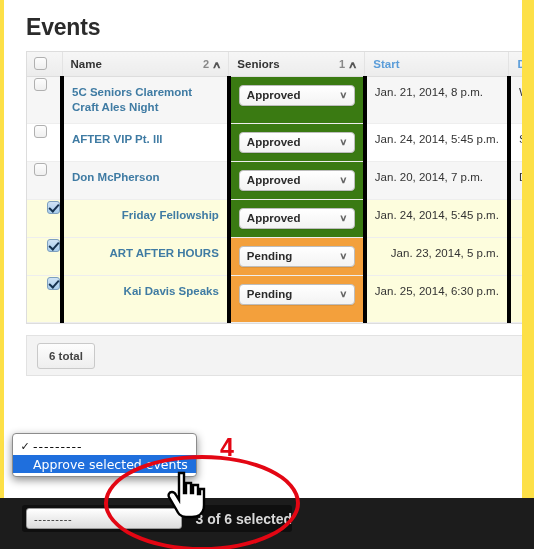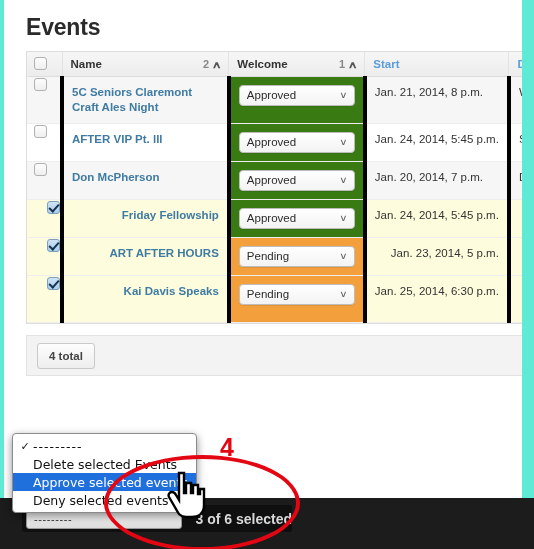--- a/index.html
+++ b/index.html
@@ -5,21 +5,21 @@
   html, body {
     margin: 0; padding: 0;
     width: 534px; height: 549px;
     overflow: hidden;
     background: #1a1a1a;
     font-family: "Liberation Sans", sans-serif;
   }
   #screen {
     position: relative;
     width: 534px; height: 549px;
-    background: #5eead4;
+    background: #fde047;
     overflow: hidden;
   }
   
   #page {
     position: absolute;
     left: 4px; top: 0px;
     width: 518px; height: 498px;
     background: #ffffff;
     overflow: hidden;
   }
@@ -105,21 +105,21 @@
     justify-content: space-between;
     background: #ffffff;
     background: linear-gradient(to bottom,#ffffff 0%,#f3f3f3 100%);
     border: 1px solid #bdbdbd;
     border-radius: 4px;
     height: 21px;
     width: 116px;
     padding: 0 7px;
     box-sizing: border-box;
     font-size: 11.5px;
-    font-weight: normal;
+    font-weight: bold;
     color: #2b2b2b;
     box-shadow: 0 1px 0 rgba(0,0,0,.07);
   }
   .fakeselect .caret { color: #666; font-size: 9px; transform: scaleX(1.25); }
   td.startcell { white-space: nowrap; color: #333; }
   td.desccell  { color: #333; }
 
   
   .cbox {
     width: 13px; height: 13px;
@@ -287,21 +287,21 @@
                 <span class="th-inner">
                   <span>Name</span>
                   <span class="sort-group">
                     <span class="sort-num">2</span>
                     <span class="sort-caret">∧</span>
                   </span>
                 </span>
               </th>
               <th>
                 <span class="th-inner">
-                  <span>Welcome</span>
+                  <span>Seniors</span>
                   <span class="sort-group">
                     <span class="sort-num">1</span>
                     <span class="sort-caret">∧</span>
                   </span>
                 </span>
               </th>
               <th class="plain">Start</th>
               <th class="plain">Description</th>
             </tr>
           </thead>
@@ -407,52 +407,44 @@
               </td>
               <td class="startcell">Jan. 25, 2014, 6:30 p.m.</td>
               <td class="desccell">Youth Poetry S and gender. S means of expr</td>
             </tr>
 
           </tbody>
         </table>
       </div>
 
       <div class="paginator">
-        <span class="btn-total">4 total</span>
+        <span class="btn-total">6 total</span>
       </div>
 
     </div>
   </div>
 
   <div id="darkbar"></div>
 
   <div id="actionbar">
     <span class="action-select">
       <span>---------</span>
     </span>
     <span class="sel-count">3 of 6 selected</span>
   </div>
 
   <div id="dropdown">
     <div class="dd-item">
       <span class="dd-check">✓</span>
       <span class="dd-dashes">---------</span>
     </div>
-    <div class="dd-item">
-      <span class="dd-check"></span>
-      <span>Delete selected Events</span>
-    </div>
     <div class="dd-item sel">
       <span class="dd-check"></span>
       <span>Approve selected events</span>
     </div>
-    <div class="dd-item">
-      <span class="dd-check"></span>
-      <span>Deny selected events</span>
-    </div>
   </div>
 
   <div id="ellipse"></div>
   <div id="numlabel">4</div>
 
   <svg id="cursor" viewBox="0 0 40 48" xmlns="http://www.w3.org/2000/svg">
     <path d="M13 2 L18 2 L18 22 L20 22 L20 12 L25 12 L25 22 L27 22 L27 14 L32 14 L32 23 L34 23 L34 18 L38 18 L38 34
              C38 42 33 46 26 46 L20 46 C14 46 12 42 10 38 L3 26 C2 24 3 21 6 21 C8 21 9 22 10 24 L13 29 Z" fill="#ffffff" stroke="#000000" stroke-width="2.4" stroke-linejoin="miter"></path>
   </svg>
 

